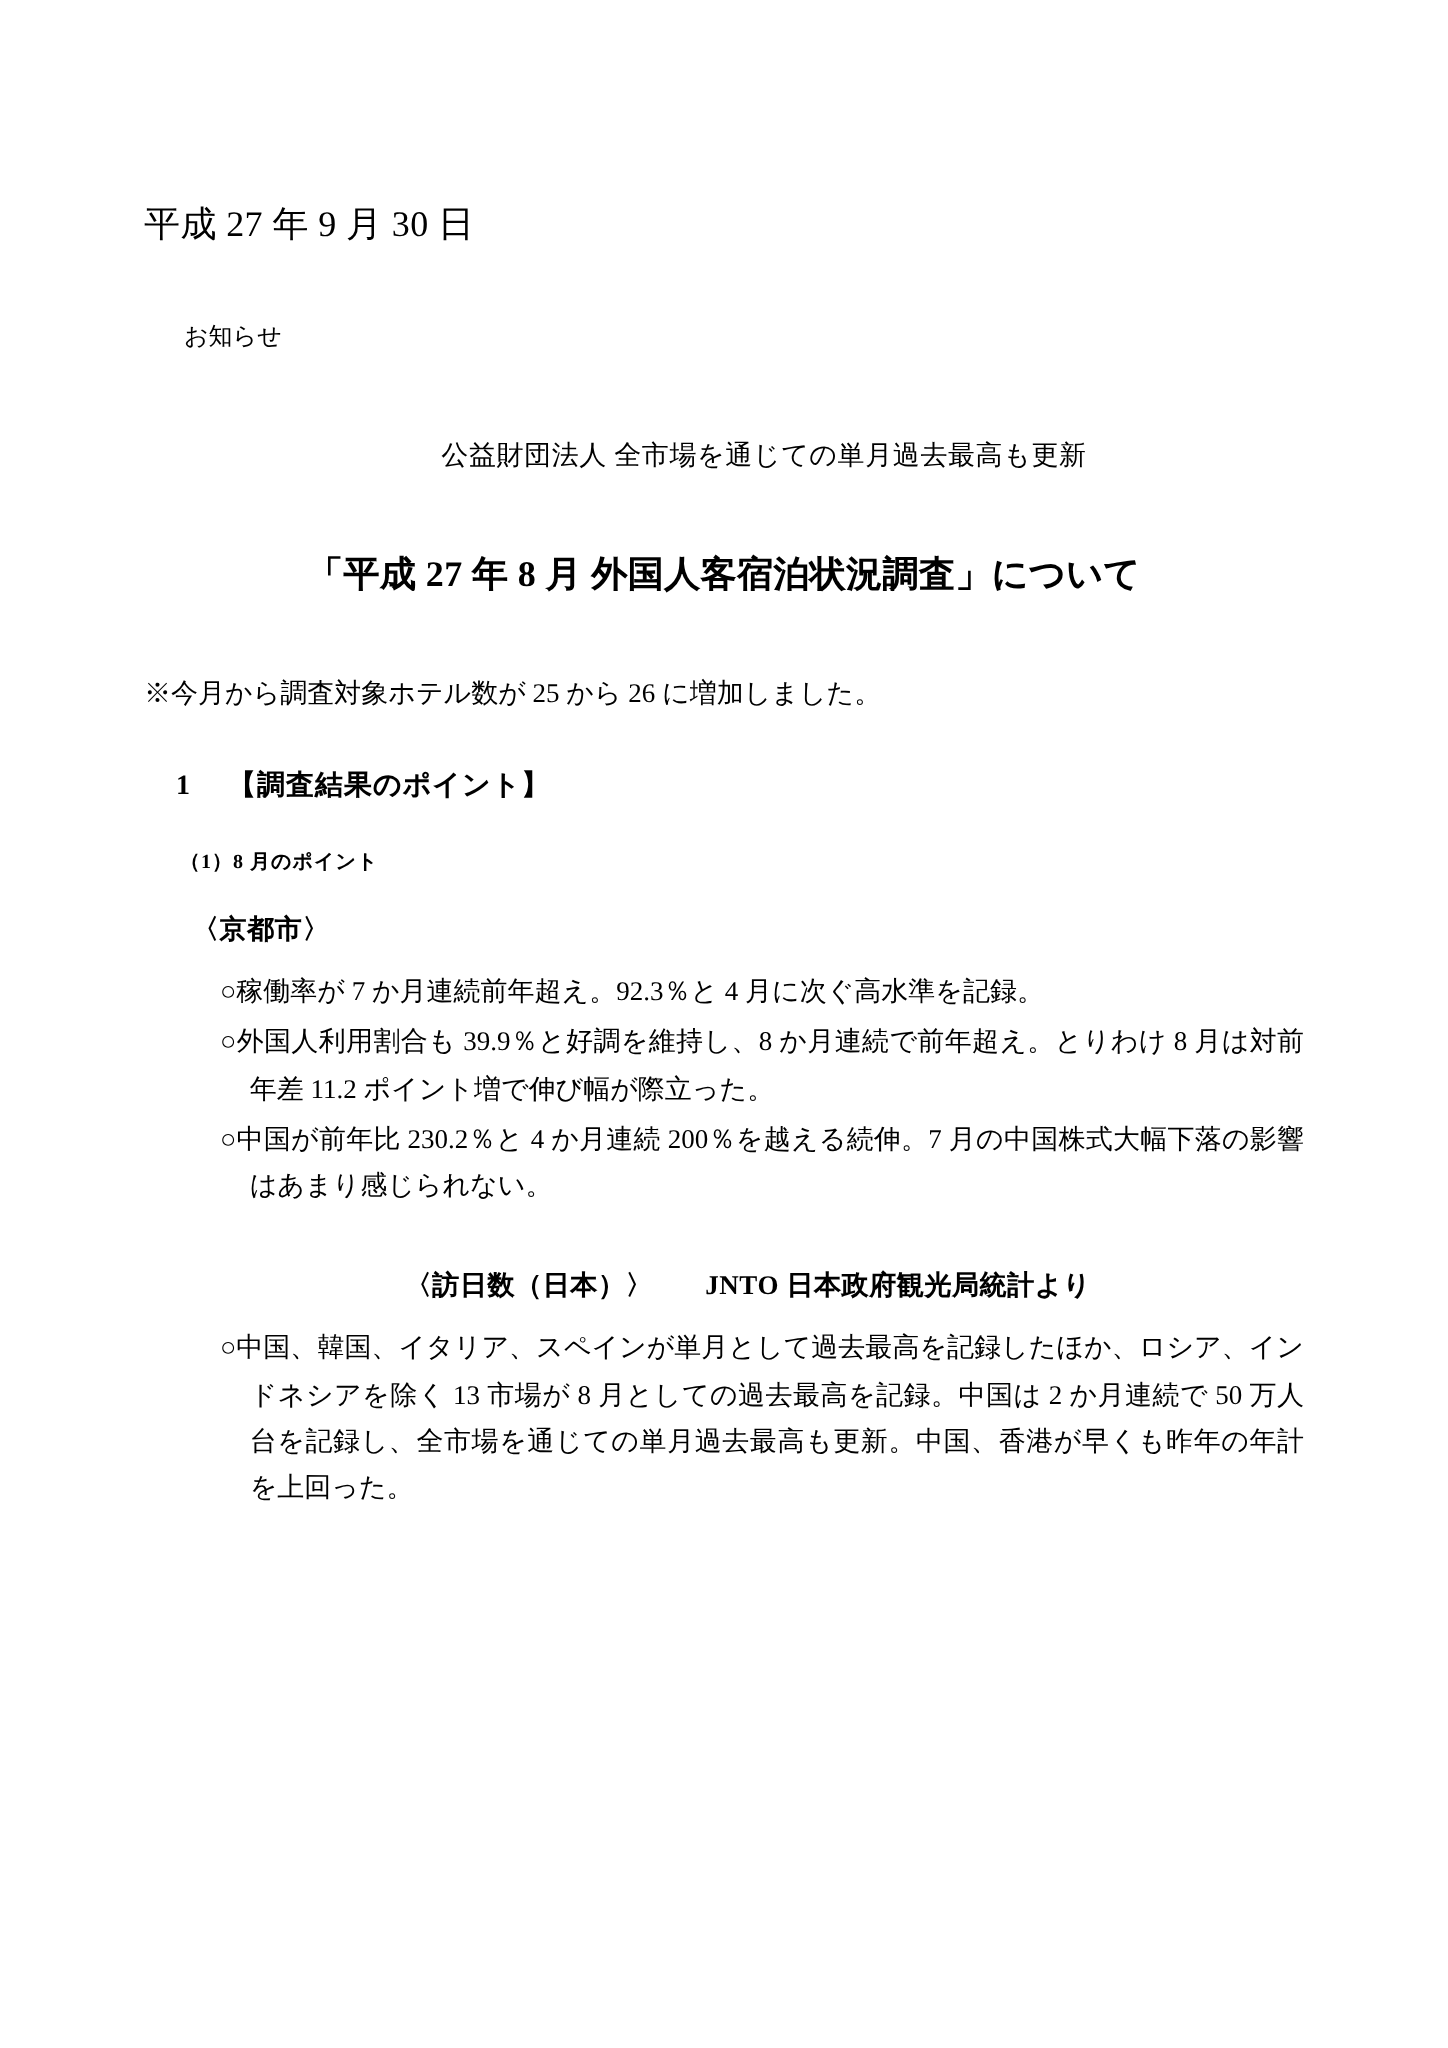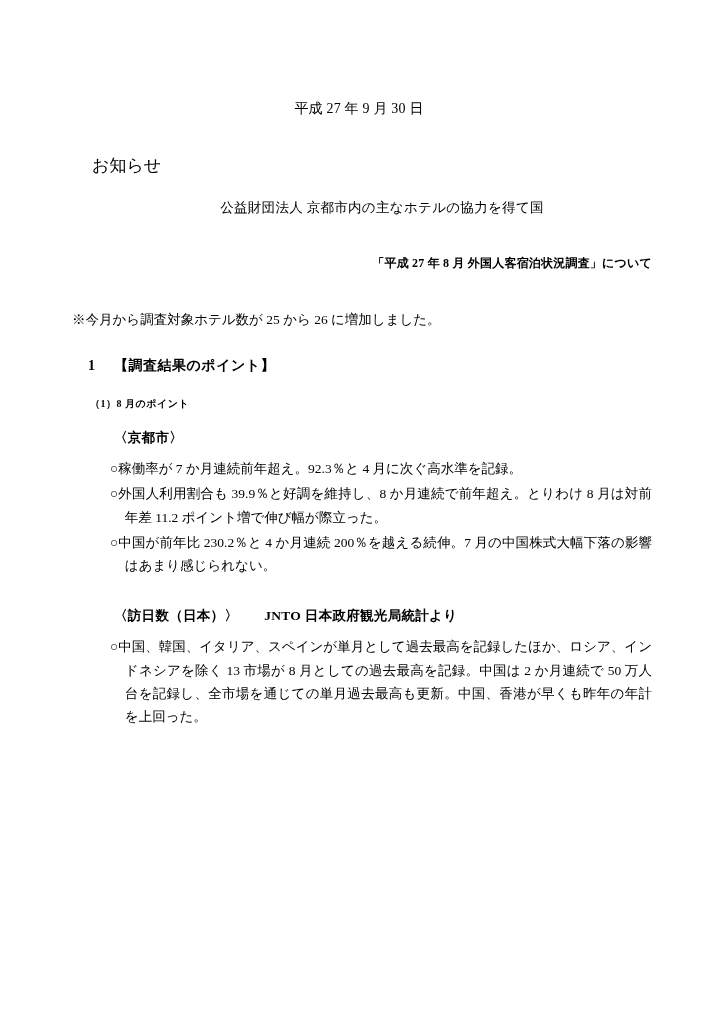--- a/index.html
+++ b/index.html
@@ -15,40 +15,40 @@
     position: relative;
     width: 724px;
     height: 1024px;
     margin: 0 auto;
     background: #ffffff;
     overflow: hidden;
     box-sizing: border-box;
     padding: 100px 72px 40px 72px;
   }
   .date-line {
-    text-align: center;
-    font-size: 14px;
+    text-align: left;
+    font-size: 18px;
     letter-spacing: 0.2px;
     margin: 0 6px 36px 0;
   }
   .notice-label {
-    font-size: 17px;
-    margin: 0 0 22px 20px;
+    font-size: 12px;
+    margin: 0 0 42px 20px;
   }
   .org-line {
     font-size: 13.5px;
     text-align: center;
     margin: 0 0 38px 0;
     padding-left: 40px;
     letter-spacing: 0.3px;
   }
   .doc-title {
-    font-size: 12px;
+    font-size: 18px;
     font-weight: bold;
-    text-align: right;
+    text-align: center;
     margin: 0 0 36px 0;
     letter-spacing: 0.2px;
   }
   .para {
     font-size: 13.5px;
     line-height: 1.72;
     margin: 0 0 4px 0;
     text-align: justify;
     text-justify: inter-character;
   }
@@ -67,25 +67,26 @@
   }
   .sub-head {
     font-size: 10px;
     font-weight: bold;
     margin: 0 0 18px 18px;
     letter-spacing: 0.5px;
   }
   .group-head {
     font-size: 13.5px;
     font-weight: bold;
-    margin: 0 0 10px 42px;
+    margin: 0 0 10px 24px;
     letter-spacing: 0.3px;
   }
   .group-head.spaced {
     margin-top: 30px;
+    text-align: center;
   }
   .group-head .stat-src {
     font-weight: bold;
     padding-left: 26px;
   }
   ul.bullets {
     list-style: none;
     margin: 0 0 0 34px;
     padding: 0;
   }
@@ -108,21 +109,21 @@
 </style>
 </head>
 <body>
 
 <div class="page">
 
   <div class="date-line">平成 27 年 9 月 30 日</div>
 
   <div class="notice-label">お知らせ</div>
 
-  <div class="org-line">公益財団法人 京都市内の主なホテルの協力を得て国</div>
+  <div class="org-line">公益財団法人 全市場を通じての単月過去最高も更新</div>
 
   <div class="doc-title">「平成 27 年 8 月 外国人客宿泊状況調査」について</div>
 
   <p class="para">※今月から調査対象ホテル数が 25 から 26 に増加しました。</p>
 
   <div class="section-head">
     <span class="num">1</span><span>【調査結果のポイント】</span>
   </div>
 
   <div class="sub-head">（1）8 月のポイント</div>

